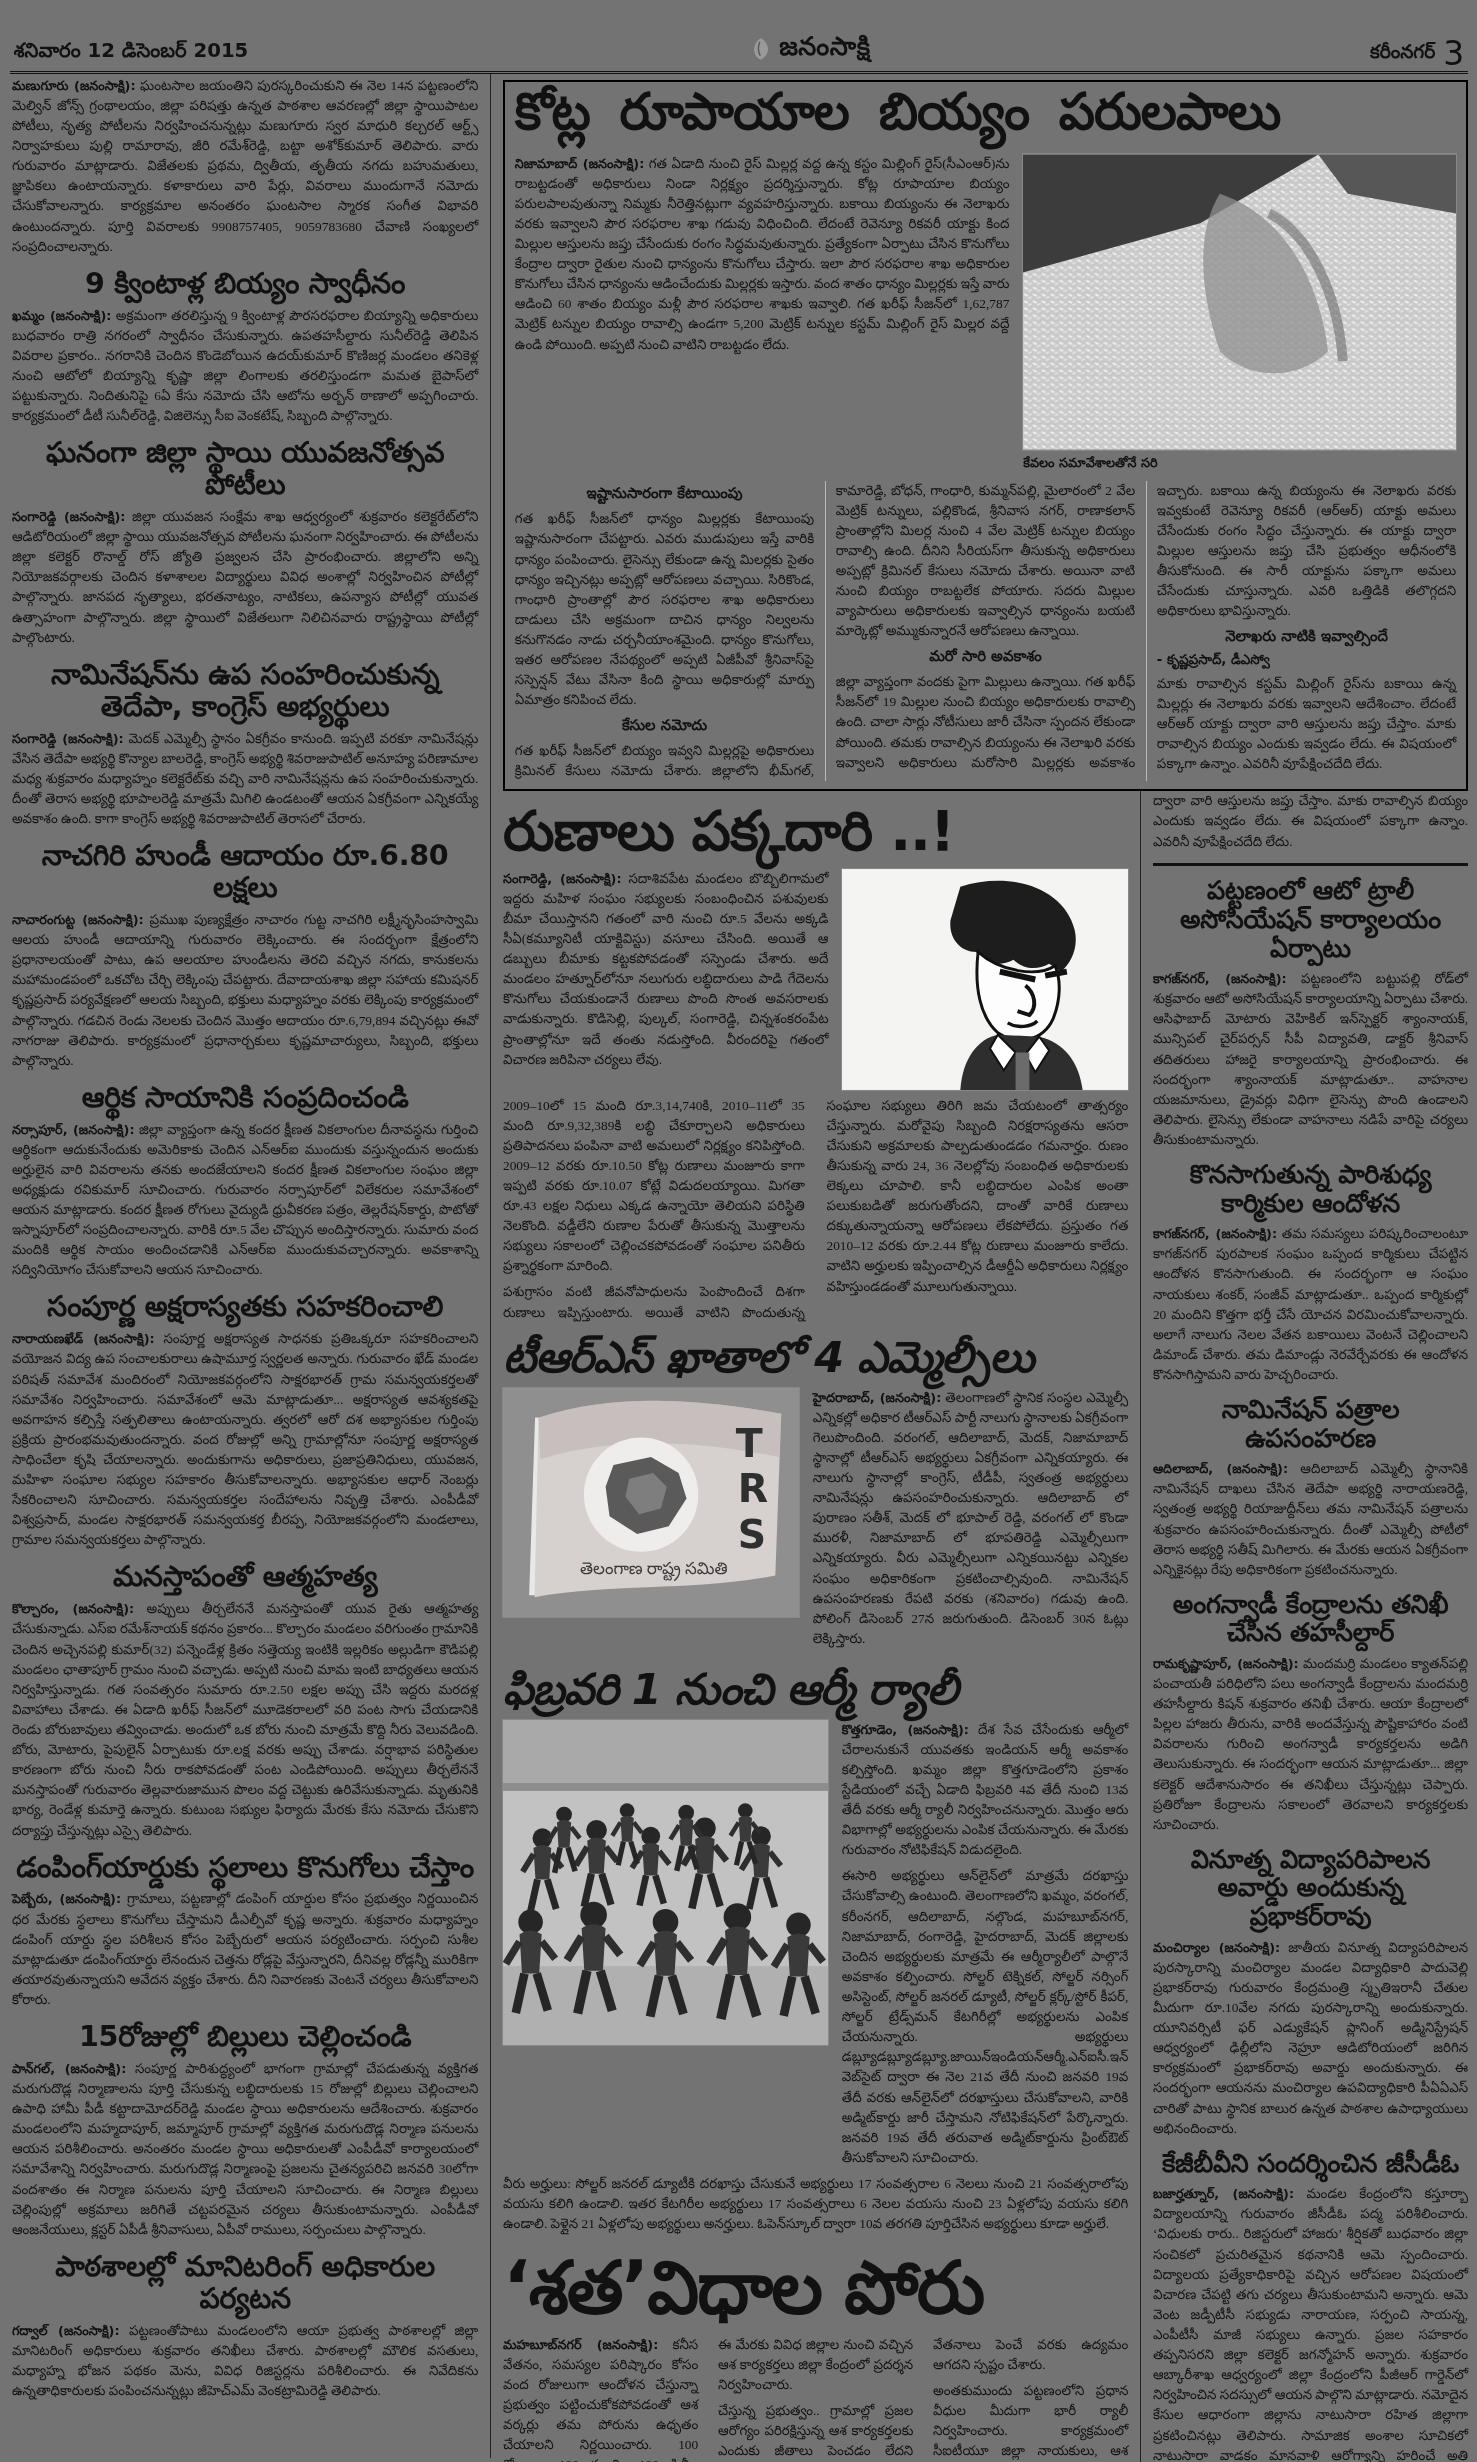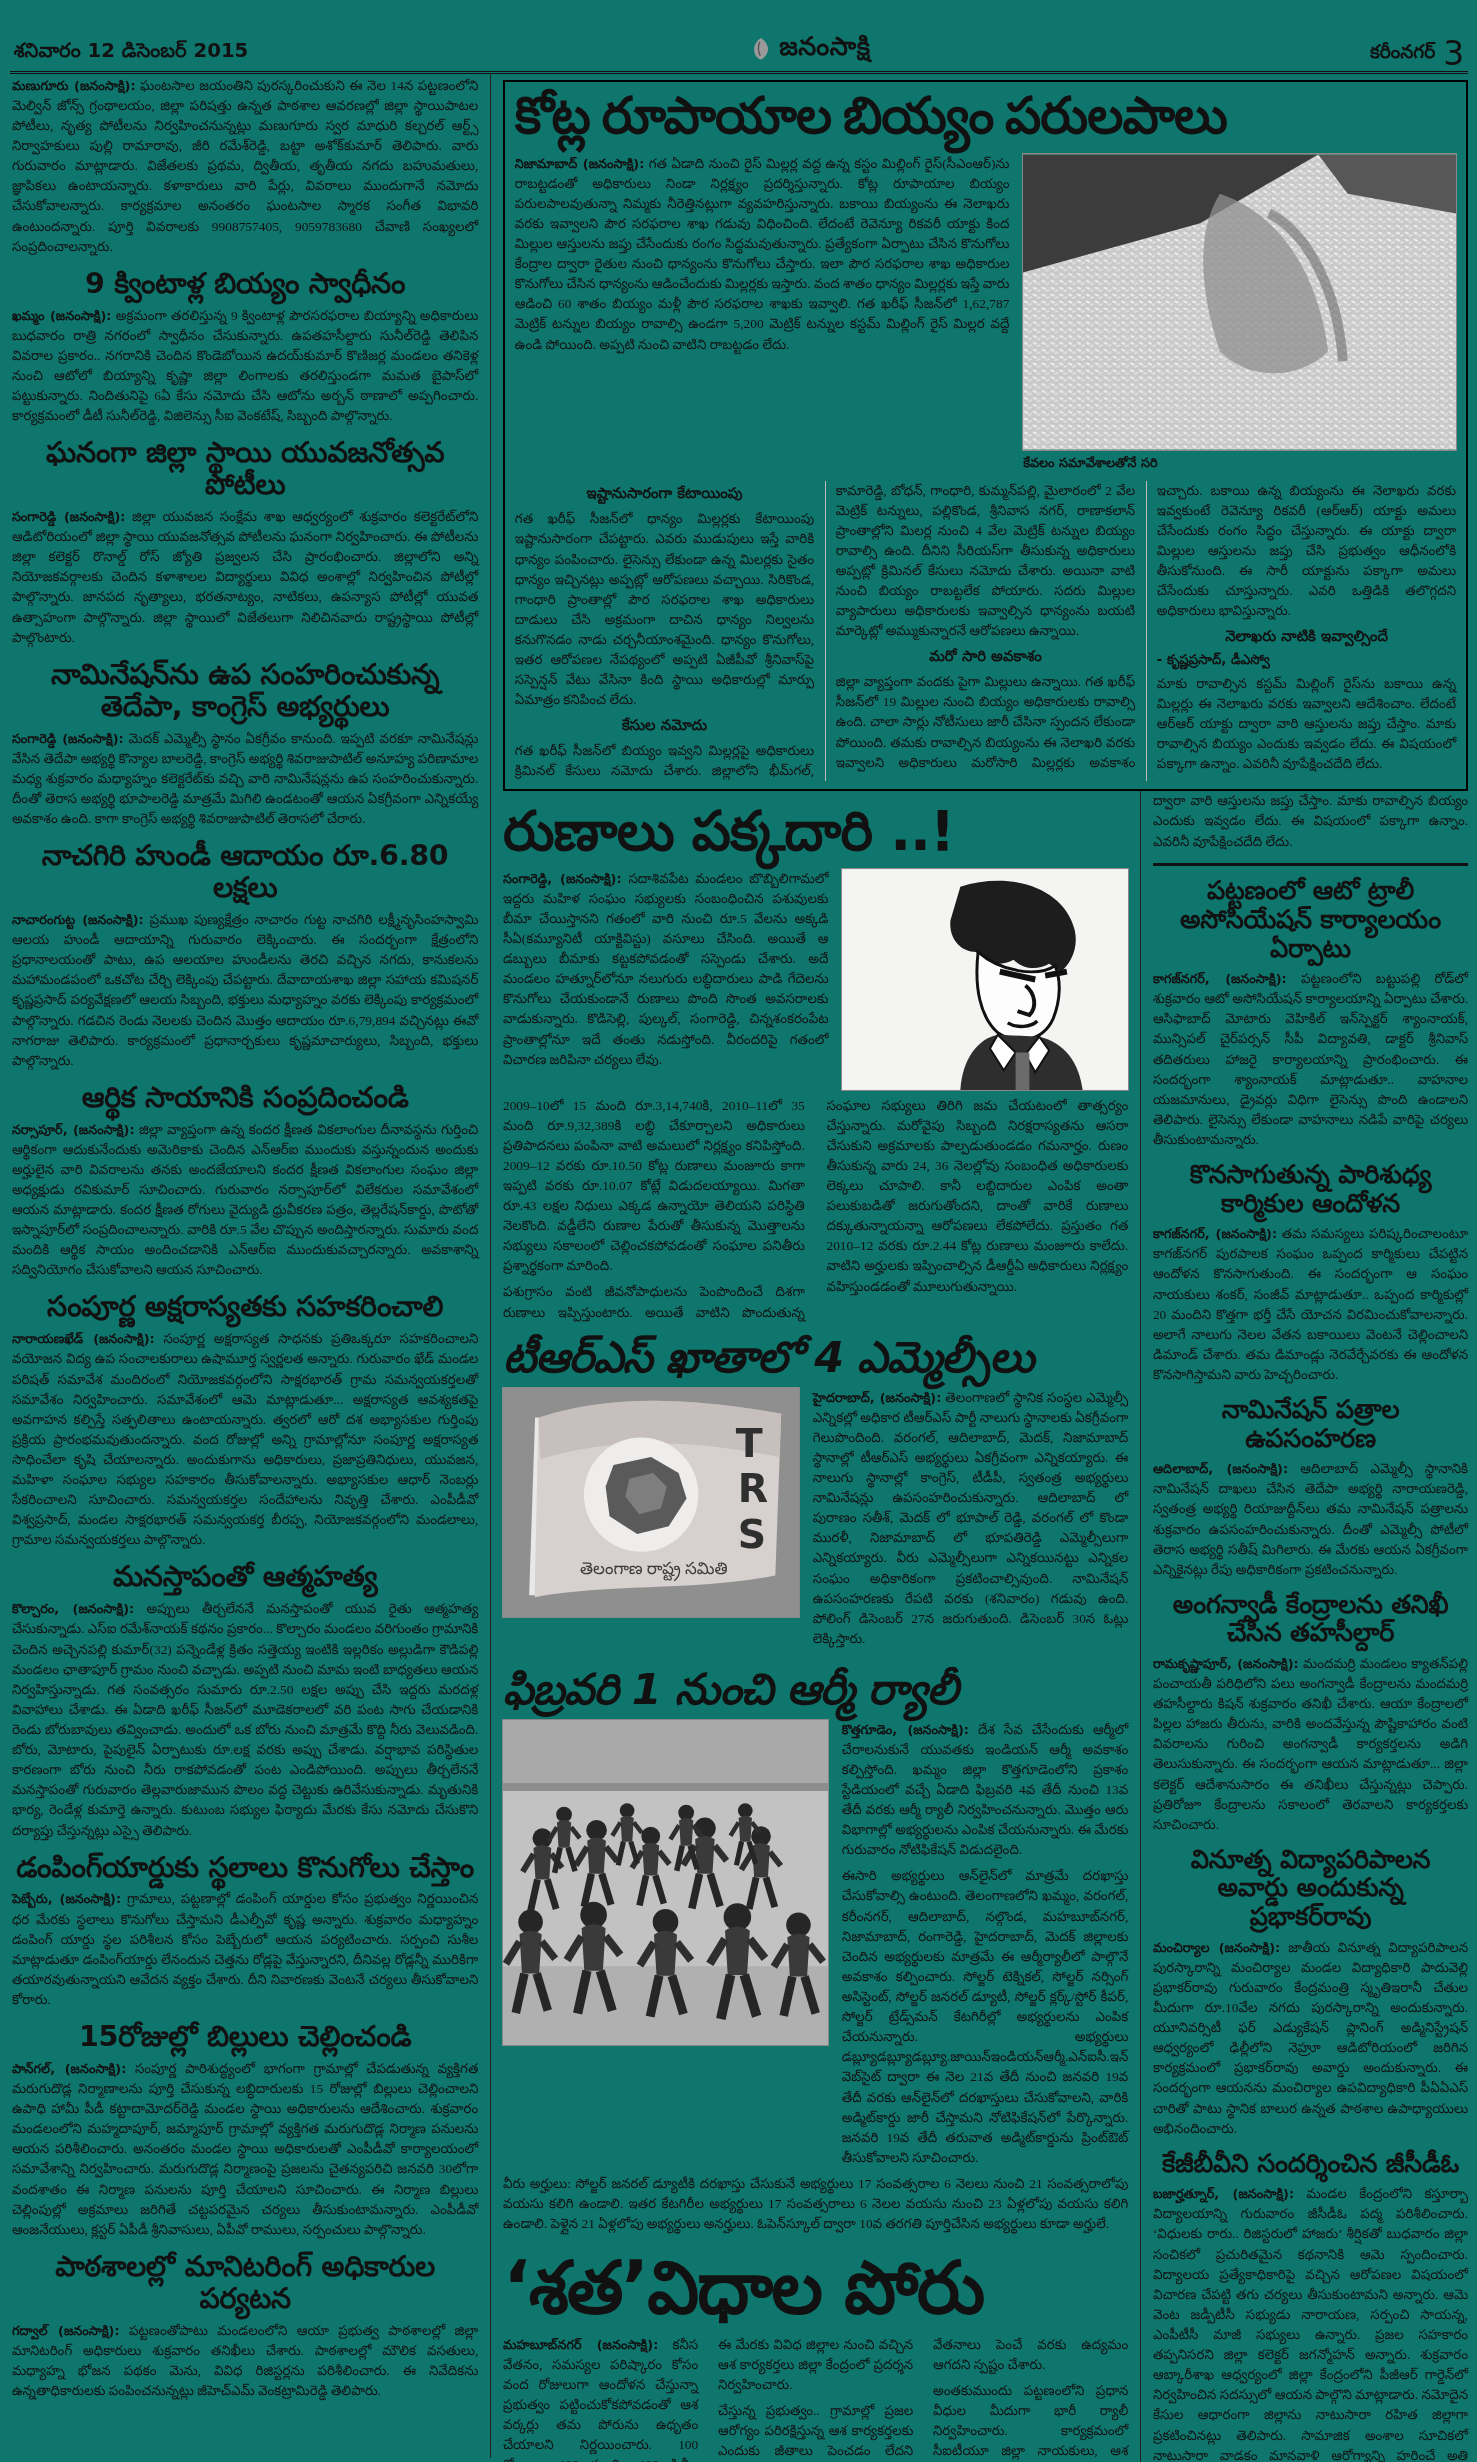--- a/index.html
+++ b/index.html
@@ -1,16 +1,16 @@
 <!DOCTYPE html>
 <html><head>
 <meta charset="utf-8">
 <style>
   html,body{margin:0;padding:0;background:#e8e8e4;}
-  .page{position:relative;width:1478px;height:2463px;background:#0f766e;color:#111;
+  .page{position:relative;width:1478px;height:2463px;background:#737373;color:#111;
     margin:0 auto;overflow:hidden;box-sizing:border-box;padding:5.9px 9.9px;
     font-family:"Liberation Serif","DejaVu Serif",serif;}
   
   .hdr{display:flex;align-items:flex-end;justify-content:space-between;
     height:61px;border-bottom:3px double #111;padding:0 3.9px 3.9px 3.9px;}
   .hdr .date{font-family:"DejaVu Sans",sans-serif;font-weight:bold;font-size:19.7px;}
   .hdr .mast{display:flex;align-items:center;gap:5.9px;font-family:"DejaVu Sans",sans-serif;
     font-weight:bold;font-size:25.6px;letter-spacing:0.5px;}
   .hdr .edition{font-family:"DejaVu Sans",sans-serif;font-weight:bold;font-size:18.7px;display:flex;align-items:flex-end;gap:7.9px;}
   .hdr .pageno{font-size:33px;line-height:.8;font-weight:normal;}
@@ -18,21 +18,21 @@
   .main{display:flex;height:2384px;}
   .lcol{width:500px;border-right:1px solid #222;padding:2px 11.8px 0 2px;box-sizing:border-box;}
   .rregion{flex:1;padding:0 0 0 11.8px;box-sizing:border-box;display:flex;flex-direction:column;}
   
   p{margin:0 0 5.9px 0;text-align:justify;font-size:13.4px;line-height:1.5;}
   .dl{font-weight:bold;font-family:"DejaVu Sans",sans-serif;font-size:12.8px;}
   h2.ah{font-family:"DejaVu Sans",sans-serif;font-weight:800;text-align:center;
     font-size:28.6px;line-height:1.12;margin:9.9px 0 6.9px 0;letter-spacing:-0.3px;}
   
   .ricebox{border:2px solid #000;padding:3.9px 9.9px 7.9px 9.9px;margin-top:5.9px;}
-  .ricebox h1{font-family:Liberation Serif, serif;font-weight:800;font-size:51px;
+  .ricebox h1{font-family:Liberation Mono, monospace;font-weight:800;font-size:51px;
     margin:2px 0 9.9px 0;line-height:1.1;letter-spacing:-1px;}
   .rice-top{display:flex;gap:13.8px;}
   .rice-top .txt{flex:1;}
   .rice-photo{width:433px;flex:0 0 433px;}
   .rice-photo svg{display:block;width:433px;height:296px;}
   .caption{font-family:"DejaVu Sans",sans-serif;font-weight:bold;font-size:12.8px;margin:3.9px 0 0 0;text-align:left;}
   .rice-cols{column-count:3;column-gap:21.7px;column-rule:1px solid #bbb;margin-top:7.9px;}
   h4.sh{font-family:"DejaVu Sans",sans-serif;font-size:14.8px;text-align:center;margin:3.9px 0;break-after:avoid;}
   h5.by{font-family:"DejaVu Sans",sans-serif;font-size:13.3px;text-align:left;margin:0 0 3.9px 0;}
   

